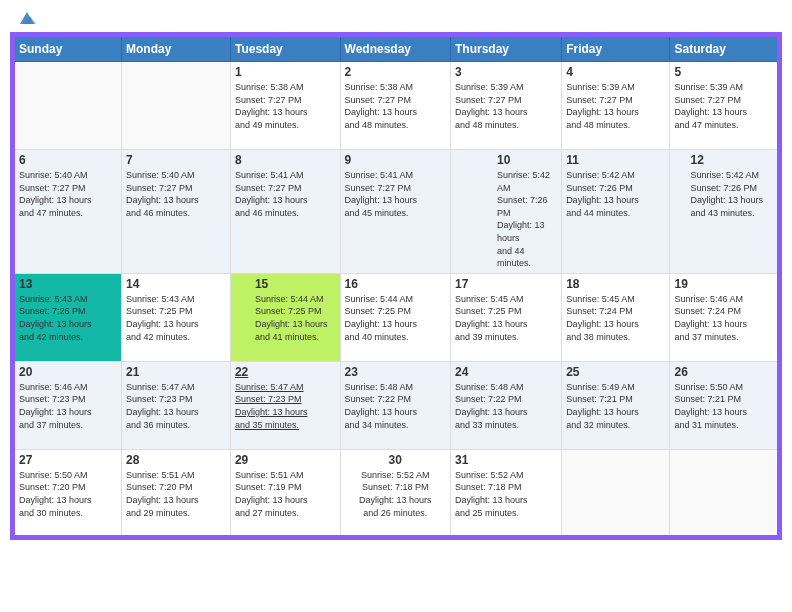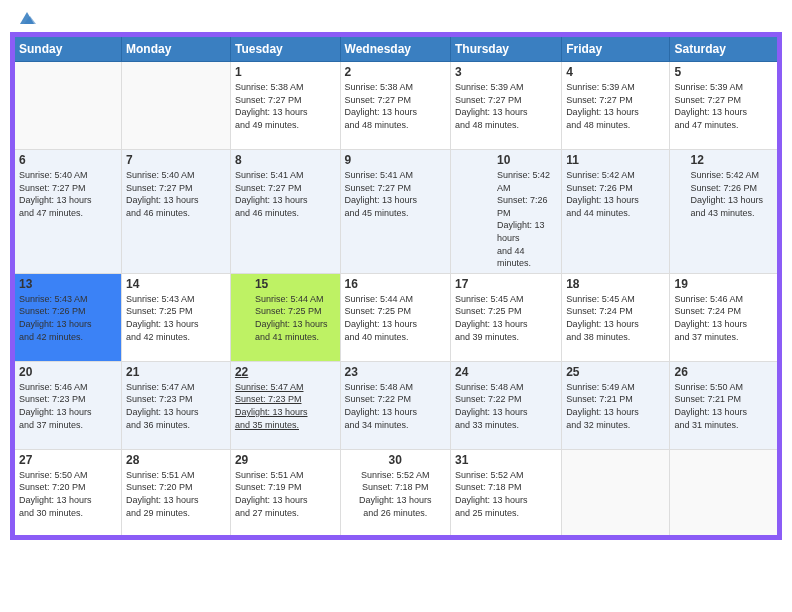--- a/index.html
+++ b/index.html
@@ -210,21 +210,21 @@
         </td>
         <td style="background: rgb(238, 243, 250); padding-left: 20px;">
           <span class="day-number">12</span>
           <div class="day-info" style="white-space: pre-line;">Sunrise: 5:42 AM
 Sunset: 7:26 PM
 Daylight: 13 hours
 and 43 minutes.</div>
         </td>
       </tr>
       <tr>
-        <td style="background: #3b82f6;">
+        <td style="background: #14b8a6;">
           <span class="day-number">13</span>
           <div class="day-info" style="white-space: pre-line;">Sunrise: 5:43 AM
 Sunset: 7:26 PM
 Daylight: 13 hours
 and 42 minutes.</div>
         </td>
         <td style="background: rgb(255, 255, 255);">
           <span class="day-number">14</span>
           <div class="day-info" style="white-space: pre-line;">Sunrise: 5:43 AM
 Sunset: 7:25 PM

